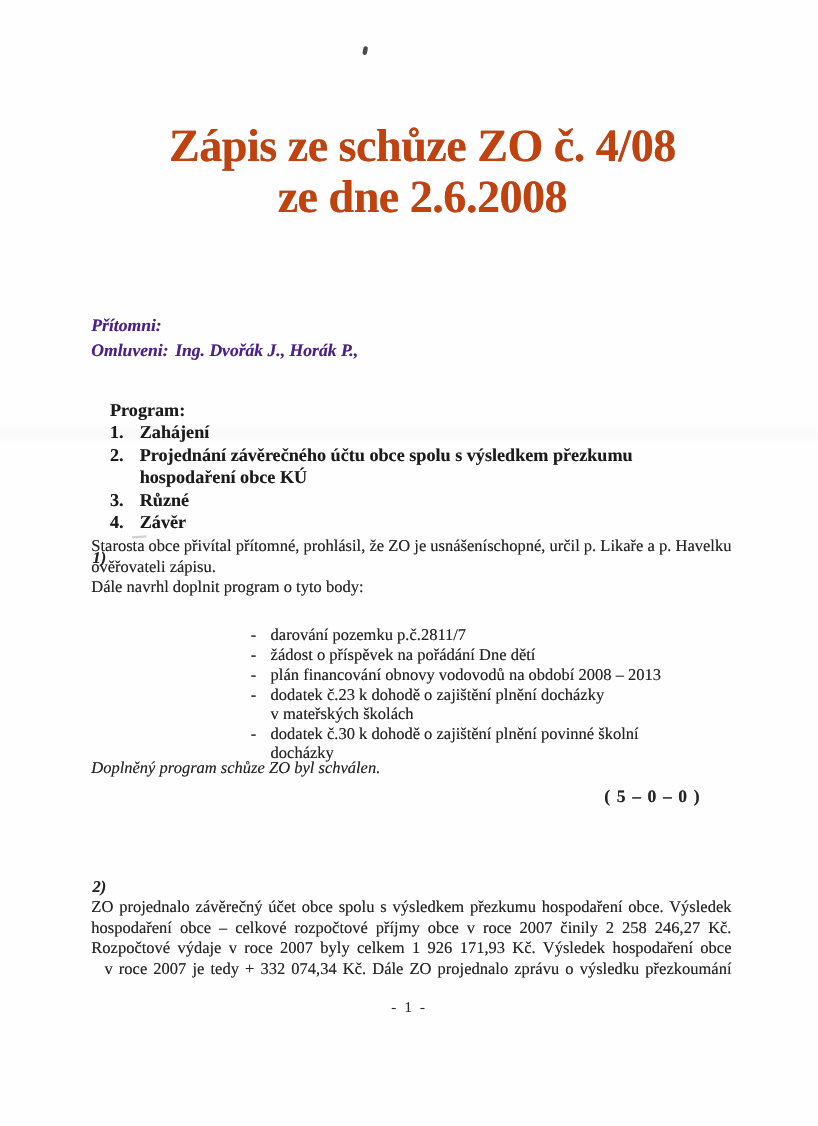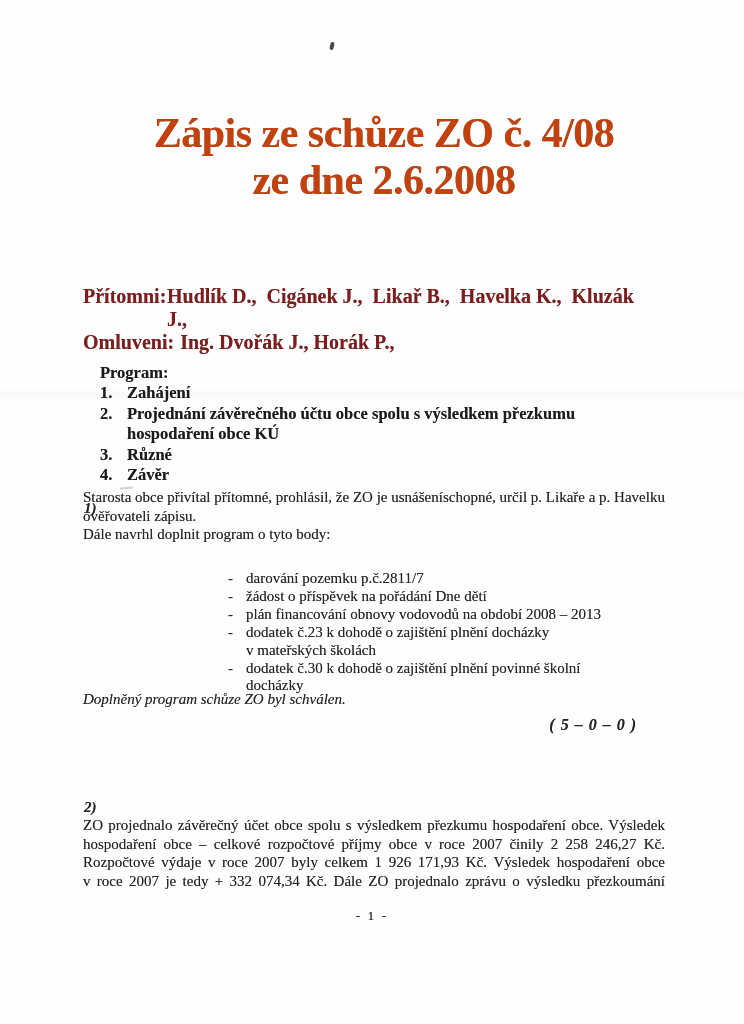--- a/index.html
+++ b/index.html
@@ -39,22 +39,22 @@
   .doc-title {
     position: absolute; left: 12px; top: 110px; width: 744px;
     text-align: center;
     font-size: 42px; font-weight: bold; line-height: 47px;
     color: #c2410c; letter-spacing: -0.5px;
   }
 
   
   .attendance {
     position: absolute; left: 83px; top: 285px; width: 560px;
-    font-size: 20px; font-weight: bold; 
-    line-height: 23px; color: #7f1d1d;
+    font-size: 16px; font-weight: bold; font-style: italic;
+    line-height: 23px; color: #4c1d95;
   }
   .att-row { display: flex; }
   .att-label-fixed { display: inline-block; width: 84px; flex: 0 0 84px; }
   .att-label-inline { margin-right: 6px; }
   .prewrap { white-space: pre-wrap; }
 
   
   .program {
     position: absolute; left: 83px; top: 363px; width: 540px;
     font-size: 16.5px; font-weight: bold; line-height: 20.4px;
@@ -82,27 +82,27 @@
     font-size: 15px; line-height: 17.9px; color: #242424;
   }
   .bullet-row { display: flex; align-items: flex-start; }
   .bullet-dash { flex: 0 0 18px; }
   .bullet-text { white-space: pre-wrap; }
 
   .sec1-closing { position: absolute; left: 83px; top: 690px; width: 500px; font-style: italic; }
 
   .vote {
     position: absolute; right: 107px; top: 716px;
-    font-size: 16px; font-weight: bold; font-style: italic; color: #242424;
+    font-size: 16px; font-weight: bold; color: #242424;
     letter-spacing: 1px;
   }
 
   .sec2-lines { position: absolute; left: 83px; top: 816px; width: 582px; }
   .jline { text-align: justify; text-align-last: justify; }
-  .jline-last { text-align: center; }
+  .jline-last { text-align: center; margin-left: 12px; }
 
   .page-footer {
     position: absolute; left: 0; top: 908px; width: 744px;
     text-align: center; font-size: 13.5px; color: #2a2a2a;
     letter-spacing: 2px;
   }
 </style>
 </head>
 <body>
 
@@ -113,21 +113,20 @@
   <div class="faint-dash"></div>
 
   <div class="doc-title">
     <div>Zápis ze schůze ZO č. 4/08</div>
     <div>ze dne 2.6.2008</div>
   </div>
 
   <div class="attendance">
     <div class="att-row">
       <span class="att-label-fixed">Přítomni:</span>
-      <span class="prewrap">Hudlík D.,  Cigánek J.,  Likař B.,  Havelka K.,  Kluzák J.,</span>
     </div>
     <div>
       <span class="att-label-inline">Omluveni:</span><span class="prewrap">Ing. Dvořák J., Horák P.,</span>
     </div>
   </div>
 
   <div class="program">
     <div>Program:</div>
     <div class="program-item">
       <span class="program-num">1.</span>

